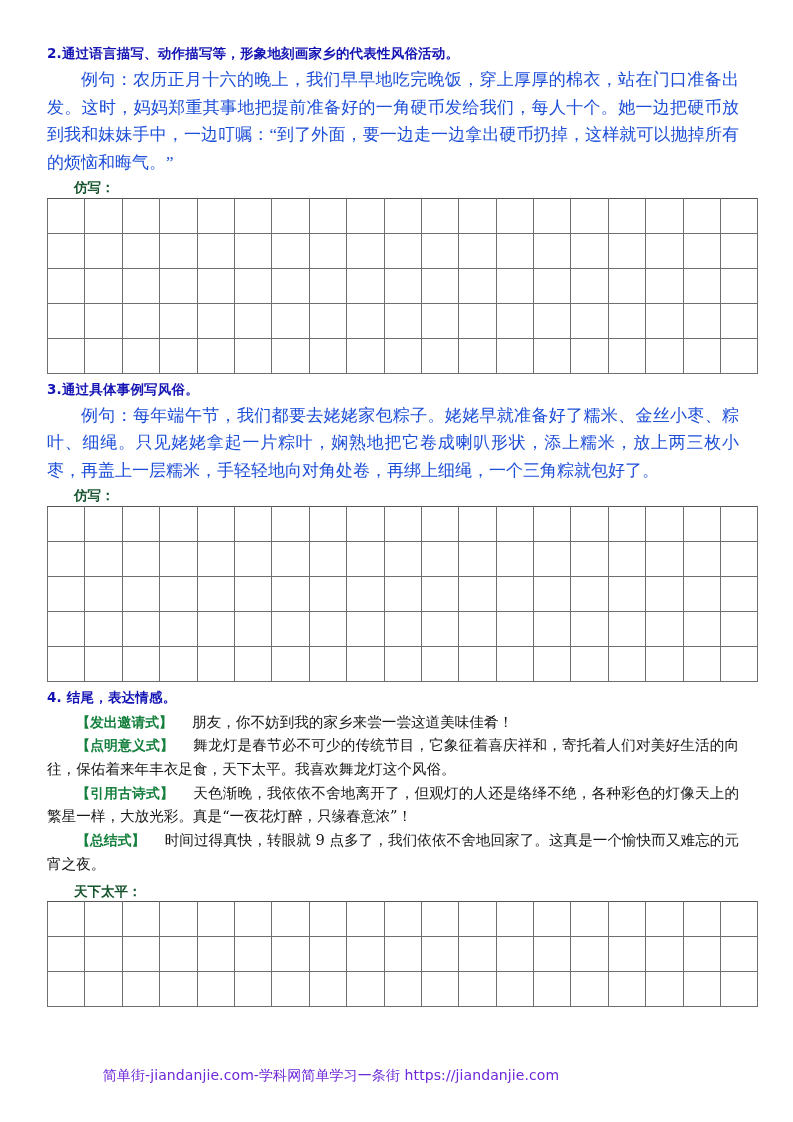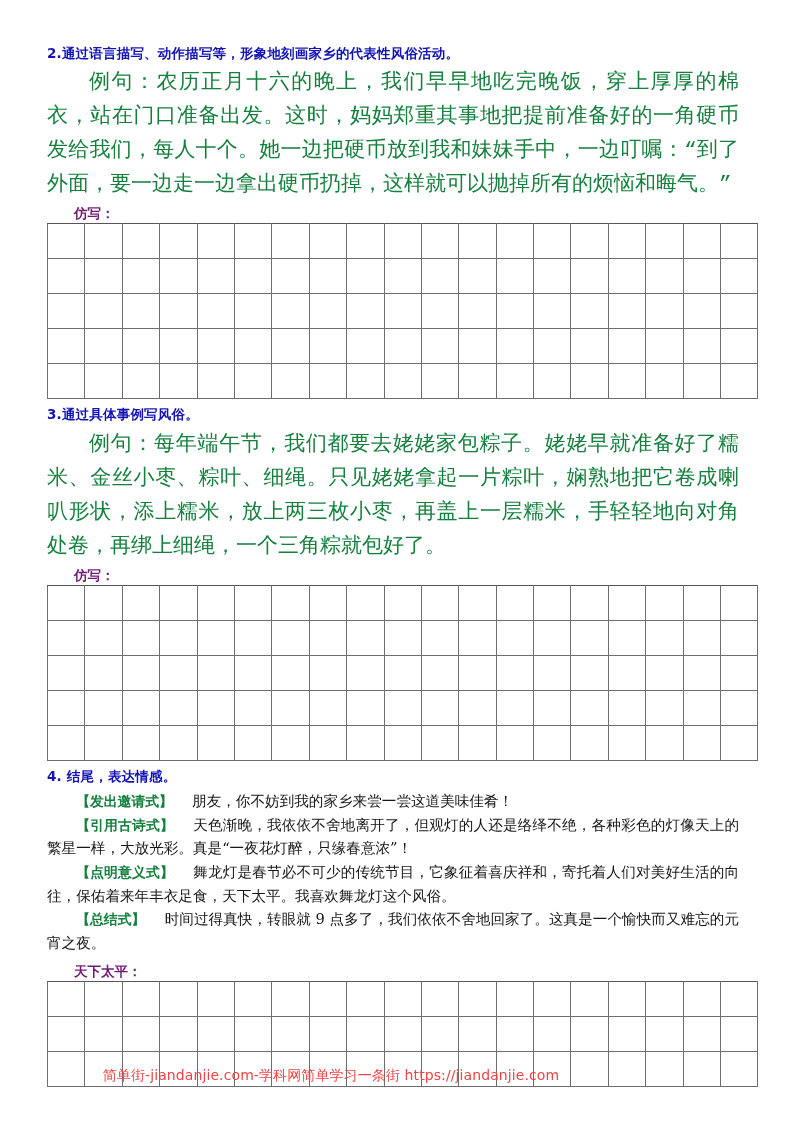--- a/index.html
+++ b/index.html
@@ -37,36 +37,36 @@
     font-family: "DejaVu Sans", "Liberation Sans", sans-serif;
     letter-spacing: 0.2px;
     line-height: 1.35;
     margin: 0 0 4px 0;
     white-space: nowrap;
   }
   .sec-heading.s3 { margin-top: 2px; }
 
   
   .para {
-    font-family: Liberation Mono, monospace;
-    font-size: 21px;
+    font-family: Liberation Serif, serif;
+    font-size: 17px;
     line-height: 1.62;
-    color: #15803d;
+    color: #1d4ed8;
     text-align: justify;
     text-justify: inter-character;
     margin: 0 0 2px 0;
     text-indent: 2em;
   }
 
   
   .sub-label {
     font-family: "DejaVu Sans", "Liberation Sans", sans-serif;
     font-weight: bold;
     font-size: 13.5px;
-    color: #701a75;
+    color: #14532d;
     margin: 3px 0 2px 27px;
     line-height: 1.2;
   }
 
   
   .style-row {
     font-family: "DejaVu Serif", "Liberation Serif", serif;
     font-size: 14.6px;
     line-height: 1.62;
     color: #171717;
@@ -102,21 +102,21 @@
 
   
   .footer {
     position: absolute;
     left: 0;
     top: 1067px;
     width: 662px;
     text-align: center;
     font-family: "DejaVu Sans", "Liberation Sans", sans-serif;
     font-size: 14px;
-    color: #ef4444;
+    color: #6d28d9;
     letter-spacing: 0.1px;
   }
 
   .spacer-sm { height: 5px; }
 </style>
 </head>
 <body>
 
 <div class="page">
   <div class="content">
@@ -356,25 +356,25 @@
     </div>
 
     <div>
       <p class="sec-heading">4. 结尾，表达情感。</p>
 
       <p class="style-row">
         <span class="tag">【发出邀请式】</span><span>朋友，你不妨到我的家乡来尝一尝这道美味佳肴！</span>
       </p>
 
       <p class="style-row">
+        <span class="tag">【点明意义式】</span><span>舞龙灯是春节必不可少的传统节目，它象征着喜庆祥和，寄托着人们对美好生活的向往，保佑着来年丰衣足食，天下太平。我喜欢舞龙灯这个风俗。</span>
+      </p>
+
+      <p class="style-row">
         <span class="tag">【引用古诗式】</span><span>天色渐晚，我依依不舍地离开了，但观灯的人还是络绎不绝，各种彩色的灯像天上的繁星一样，大放光彩。真是“一夜花灯醉，只缘春意浓”！</span>
-      </p>
-
-      <p class="style-row">
-        <span class="tag">【点明意义式】</span><span>舞龙灯是春节必不可少的传统节目，它象征着喜庆祥和，寄托着人们对美好生活的向往，保佑着来年丰衣足食，天下太平。我喜欢舞龙灯这个风俗。</span>
       </p>
 
 
       <p class="style-row">
         <span class="tag">【总结式】</span><span>时间过得真快，转眼就 9 点多了，我们依依不舍地回家了。这真是一个愉快而又难忘的元宵之夜。</span>
       </p>
 
       <div class="spacer-sm"></div>
 
       <div class="sub-label">天下太平：</div>

